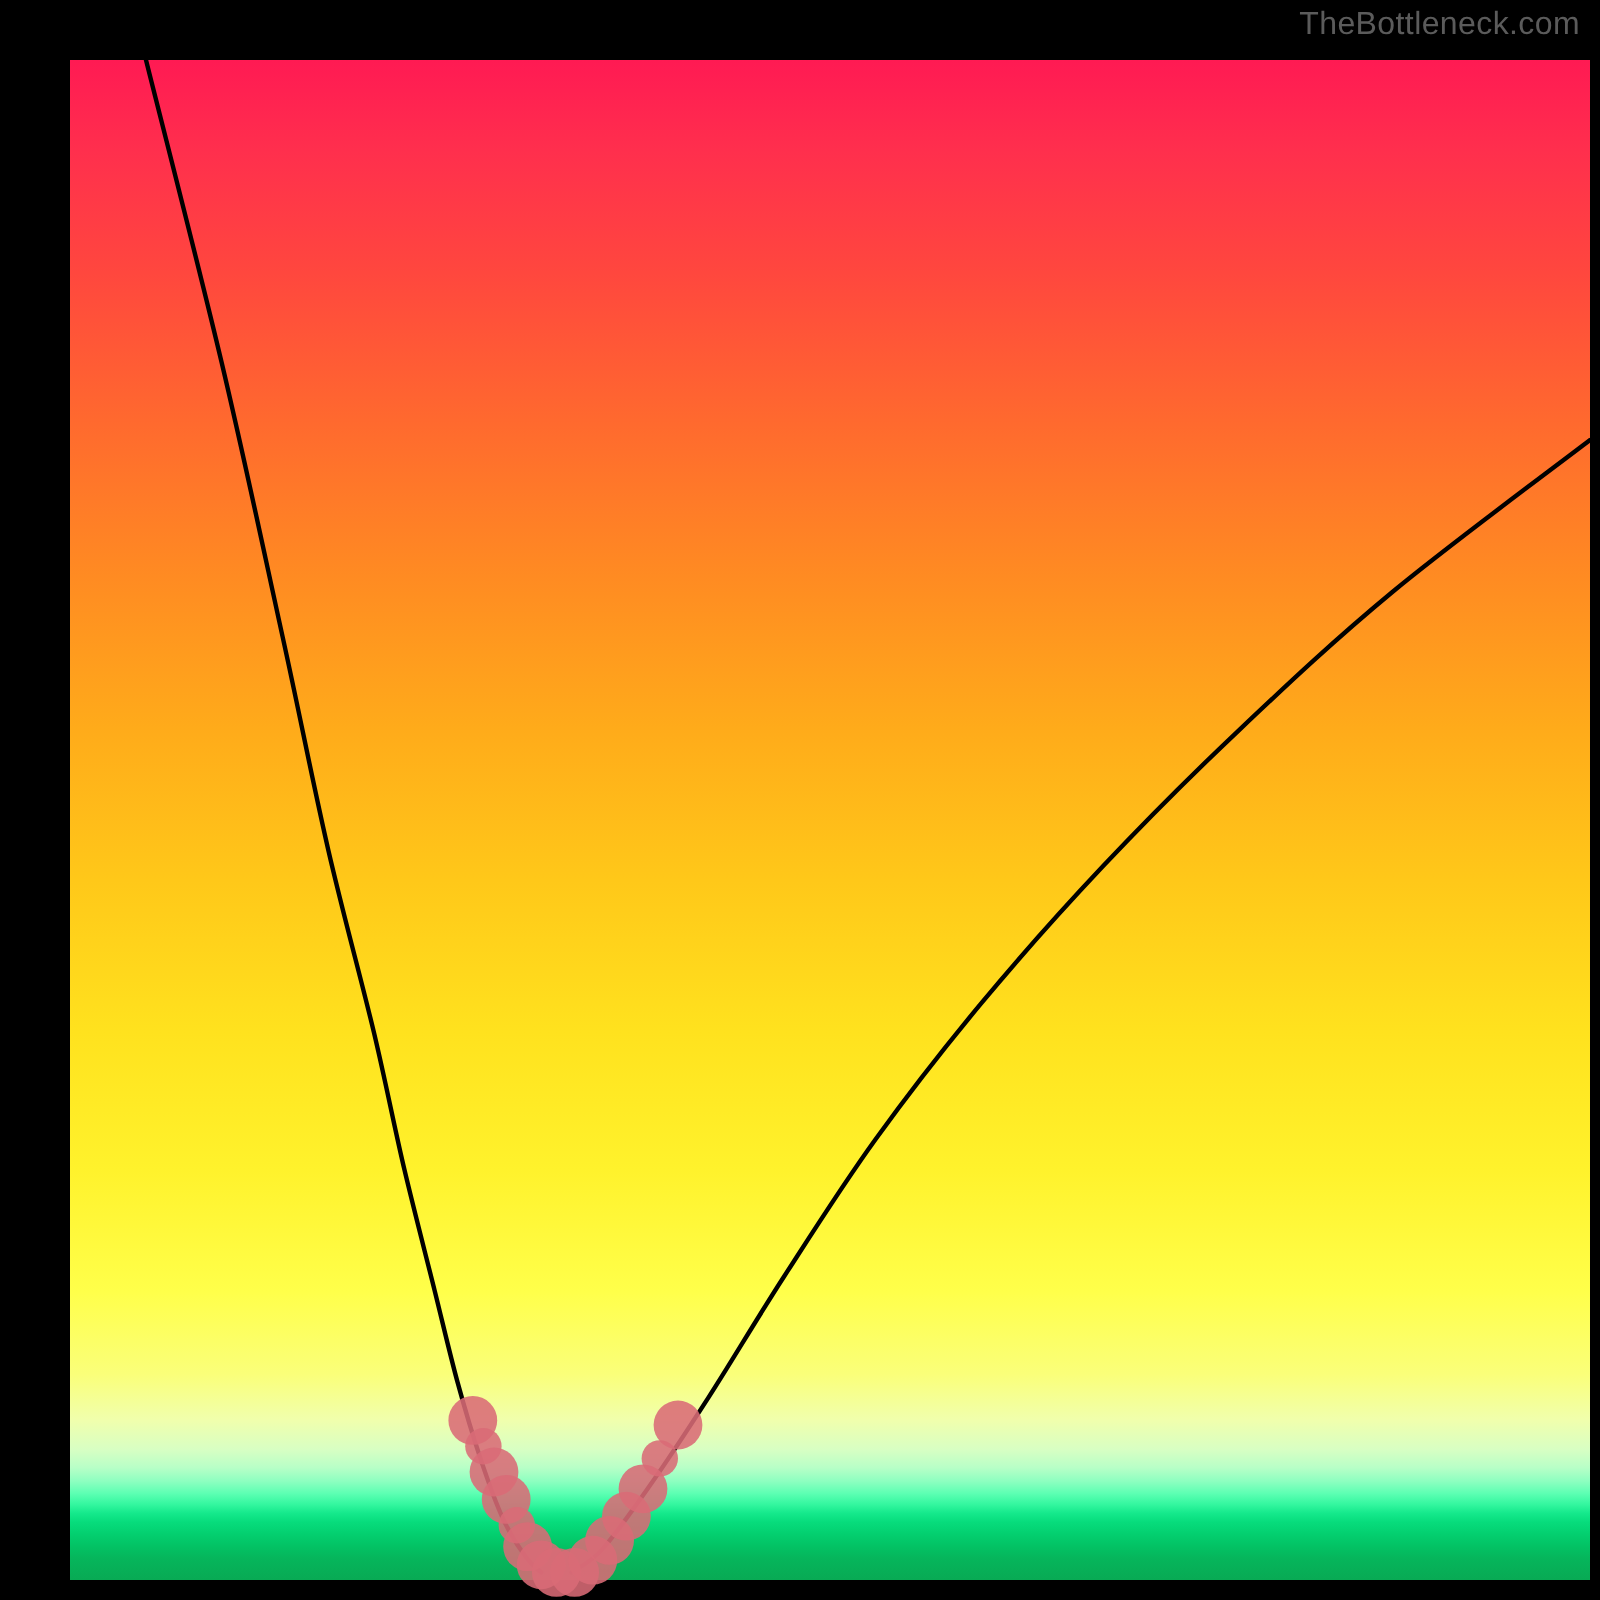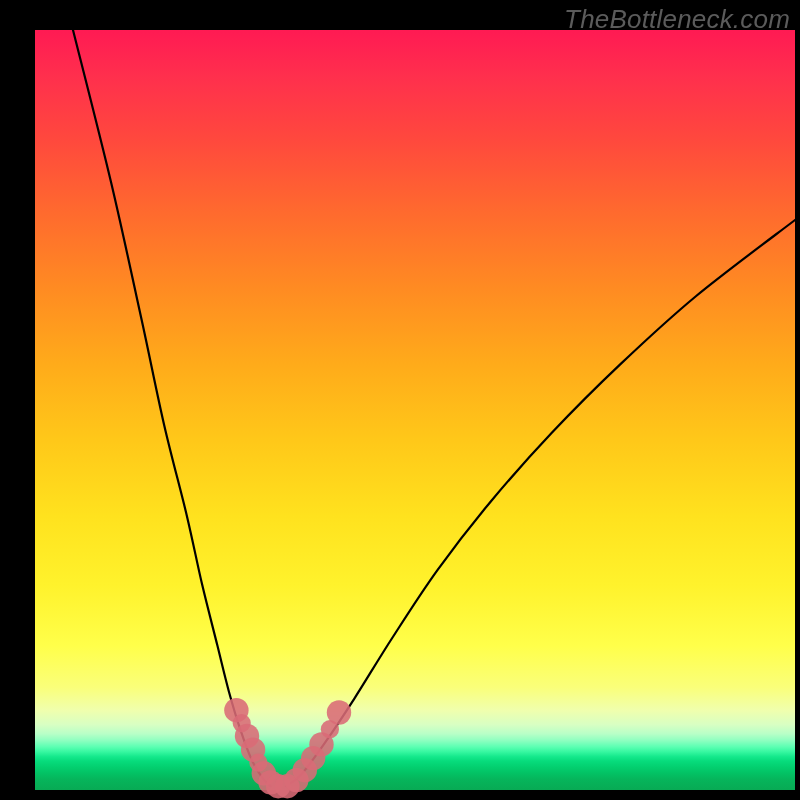--- a/index.html
+++ b/index.html
@@ -17,25 +17,24 @@
     left: 0;
     width: 800px;
     height: 800px;
     background: #000;
   }
   .watermark {
     position: absolute;
     top: 4px;
     right: 10px;
     color: #5b5b5b;
-    font-size: 26px;
+    font-size: 16px;
     font-weight: 500;
     letter-spacing: 0.2px;
     user-select: none;
-    font-style: italic;
   }
   .plot-area {
     position: absolute;
     left: 35px;
     top: 30px;
     width: 760px;
     height: 760px;
   }
   .gradient {
     position: absolute;

